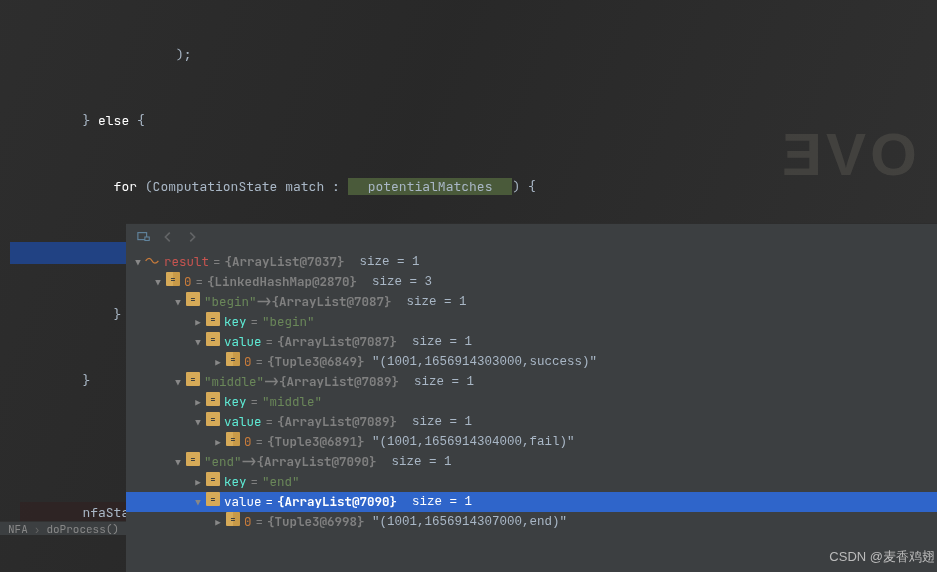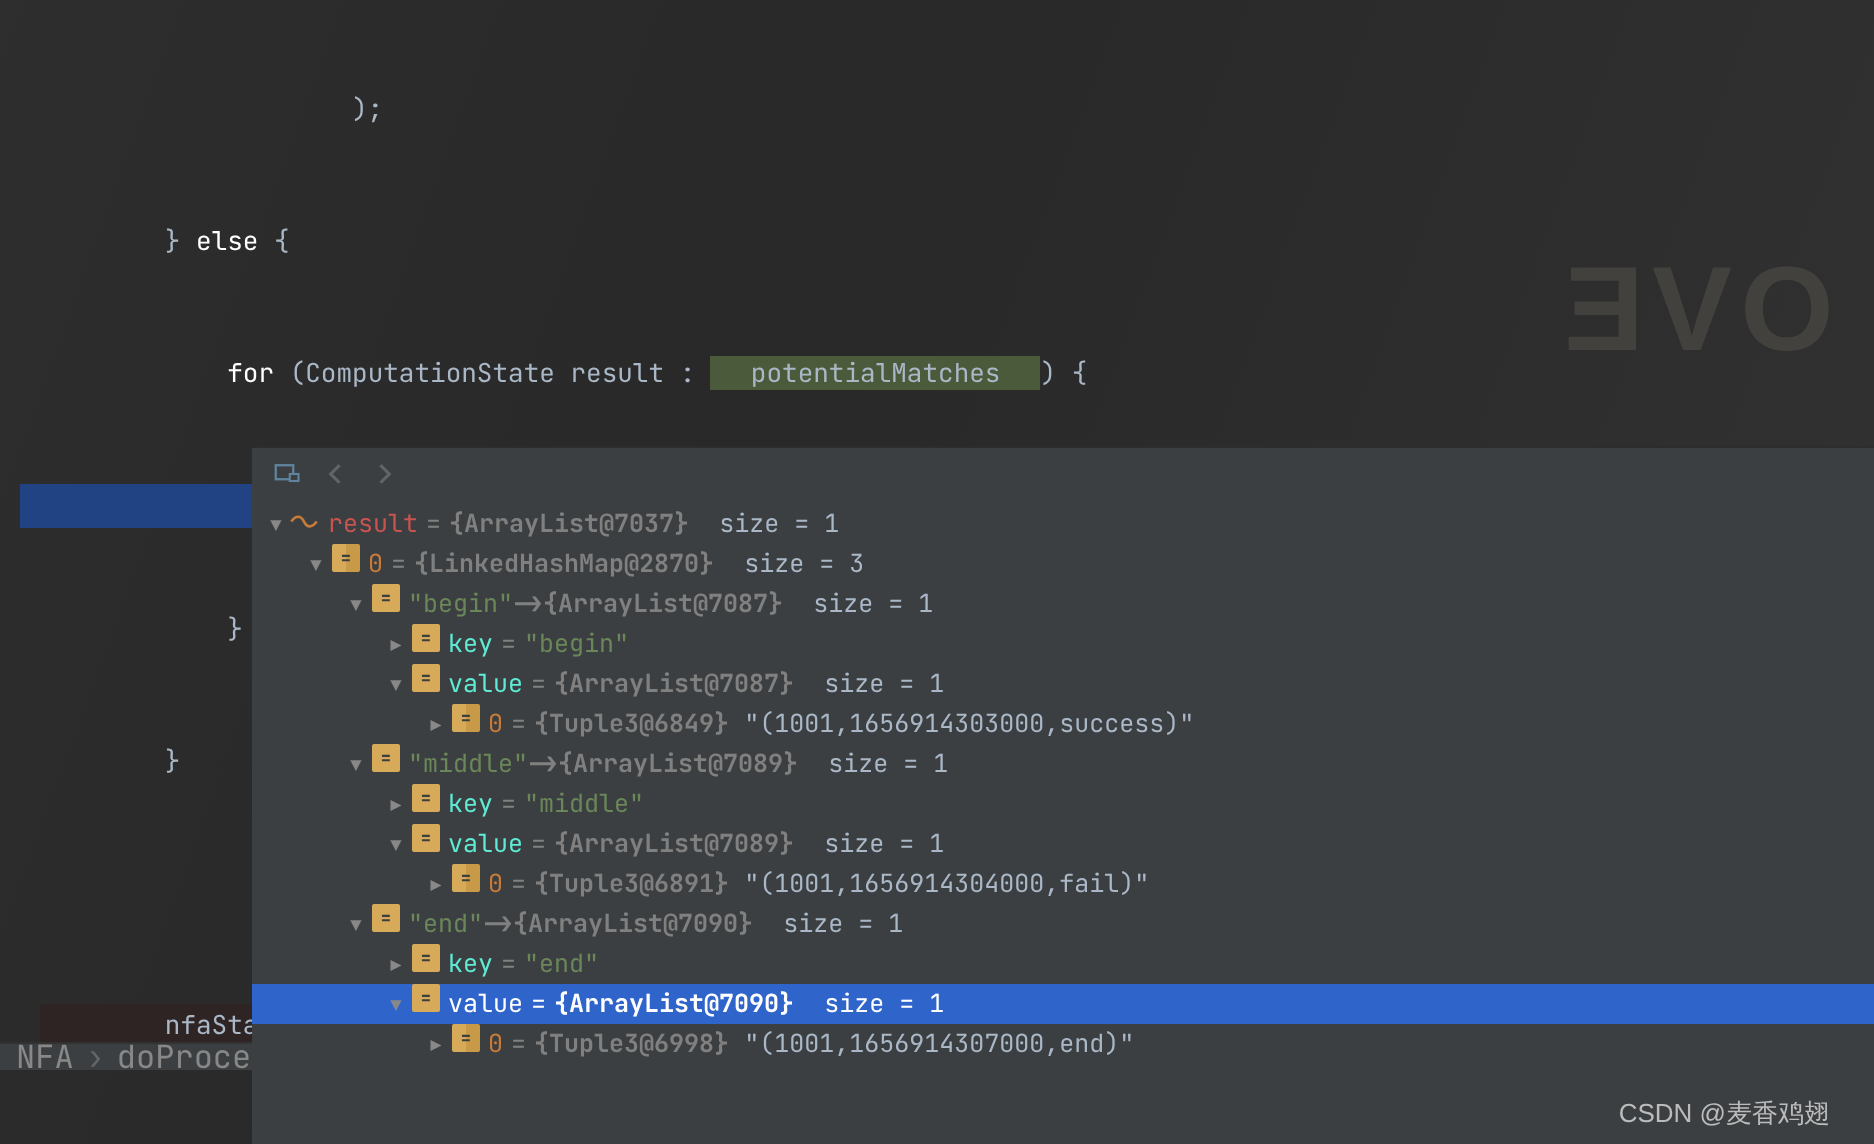--- a/index.html
+++ b/index.html
@@ -30,21 +30,21 @@
 .paren-match { background: #3b514d; }
 
 .snippet-below {
   position: absolute; left: 10px; top: 260px; height: 260px; width: 120px;
   line-height: 22px; white-space: pre; padding-left: 10px;
 }
 
 .breadcrumb {
   position: absolute; left: 0; bottom: 37px; height: 14px;
   background: #3c3f41; width: 130px;
-  display: flex; align-items: center; font-size: 16px; color: #888;
+  display: flex; align-items: center; font-size: 11px; color: #888;
   padding: 0 8px; gap: 6px;
   border-top: 1px solid #323232;
 }
 .breadcrumb .sep { color: #666; }
 
 .debug-panel {
   position: absolute; left: 126px; top: 223px; right: 0; bottom: 0;
   background: #3c3f41;
   border-top: 1px solid #2d2d2d;
   display: flex; flex-direction: column;
@@ -75,44 +75,44 @@
 .obj-icon.dbl { background: linear-gradient(90deg,#d6aa58 50%,#c89a48 50%); }
 .inf-icon {
   width:16px; height:12px; margin-right:4px; flex:0 0 auto;
   color:#aa7339;
 }
 .node .name { color:#c77b3b; }
 .node .name.red { color:#c75450; }
 .node .name.purple { color:#5eead4; }
 .node .eq { color:#808080; padding:0 4px; }
 .node .type-txt { color:#808080;font-weight:bold; }
-.node .size { color:#a9b7c6; }
+.node .size { color:#a9b7c6;font-family:Liberation Mono, monospace; }
 .node .str { color:#6a8759; }
 .node.selected .name, .node.selected .eq, .node.selected .type-txt, .node.selected .size, .node.selected .str, .node.selected .name.purple { color:#fff; }
 
 .watermark {
-  position:absolute; right:22px; bottom:6px;
+  position:absolute; right:2px; bottom:6px;
   color:#bbb; font-size:13px; font-family: sans-serif;
 }
 .bg-img-text{
   position:absolute; right:20px; top:120px; font-size:60px; font-weight:bold;
   color:rgba(200,190,170,0.13); letter-spacing:4px; transform:scaleX(-1);
   font-family: Impact, sans-serif; pointer-events:none;
 }
 </style>
 </head>
 <body>
 
 <div class="bg-overlay"></div>
 <div class="bg-img-text">OVE</div>
 
 <div class="code-area">
   <div class="line"><span>                    );</span></div>
   <div class="line"><span>        } </span><span class="kw">else</span><span> {</span></div>
-  <div class="line"><span>            </span><span class="kw">for</span><span> (ComputationState result : </span><span class="match-box">potentialMatches</span><span>) {</span></div>
+  <div class="line"><span>            </span><span class="kw">for</span><span> (ComputationState match : </span><span class="match-box">potentialMatches</span><span>) {</span></div>
   <div class="line hl-line"><span>                Map&lt;String, List&lt;T&gt;&gt; materializedMatch =</span></div>
   <div class="line"><span>                    sharedBufferAccessor.materializeMatch(</span></div>
   <div class="line"><span>                        sharedBufferAccessor.extractPatterns</span><span class="paren-match">(</span></div>
   <div class="line"><span>                            match.getPreviousBufferEntry(),</span></div>
   <div class="line"><span>                            match.getVersion()</span><span class="paren-match">)</span><span>.get(</span><span class="num">0</span><span>)</span></div>
   
 </div>
 
 <div class="snippet-below">
   <div class="line">            }</div>

